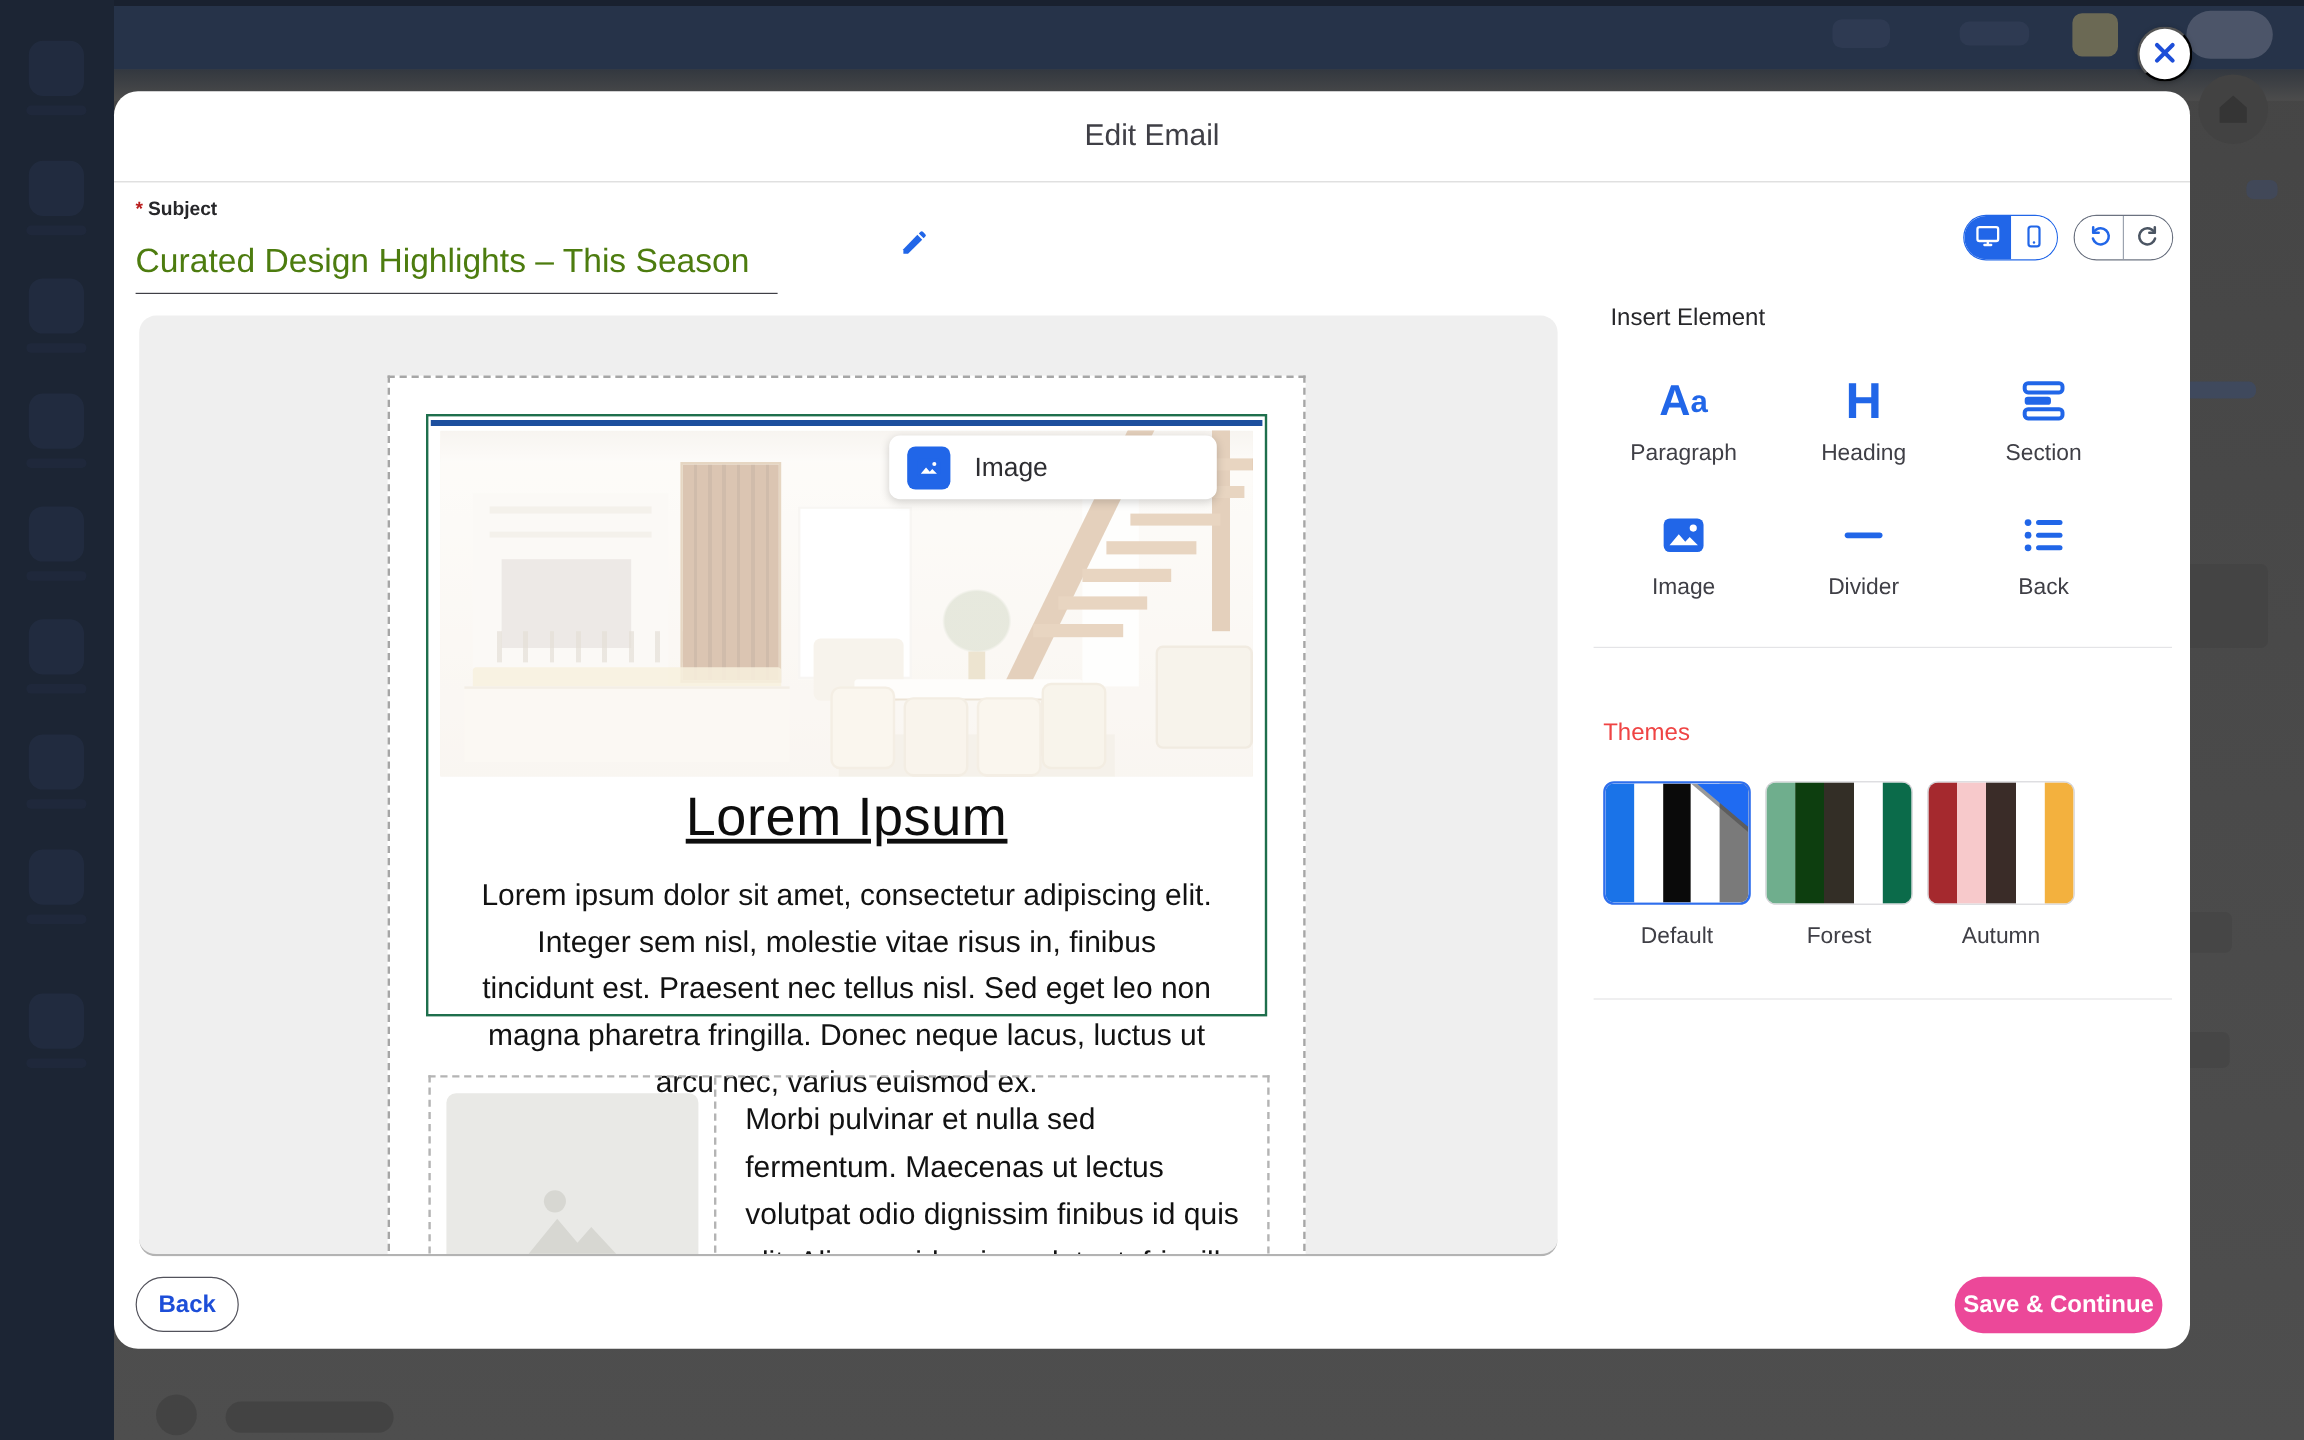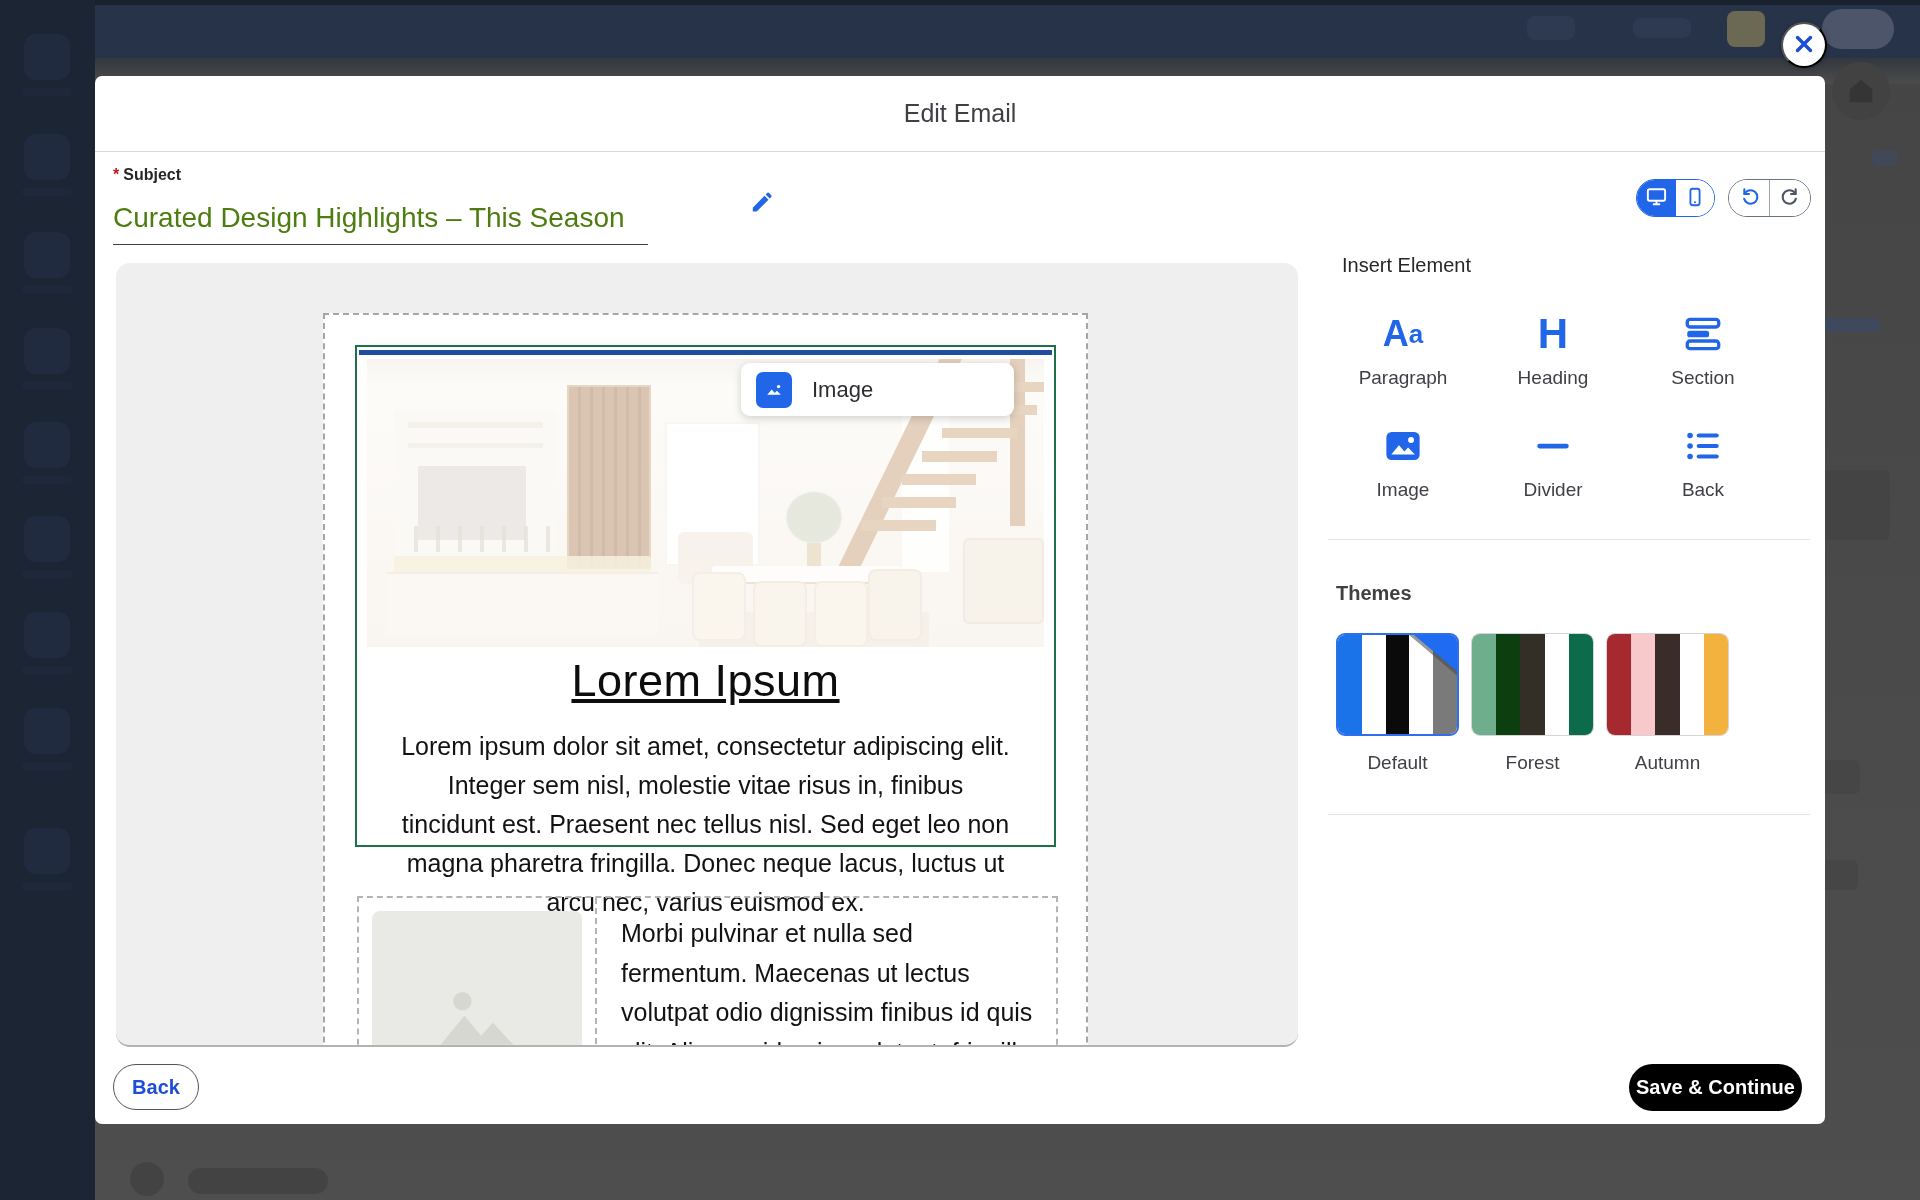--- a/index.html
+++ b/index.html
@@ -17,21 +17,21 @@
   .bg-sidebar .sb-item{position:absolute;left:24px;width:46px;height:46px;border-radius:12px;background:#273148;opacity:.55;}
   .bg-sidebar .sb-label{position:absolute;left:22px;width:50px;height:8px;border-radius:4px;background:#222c41;opacity:.6;}
   .bg-navbar{position:absolute;left:0;top:0;width:1920px;height:58px;background:#263349;z-index:1;}
   .bg-navbar::before{content:"";position:absolute;left:0;top:0;width:100%;height:5px;background:#19212f;}
   .nav-ghost{position:absolute;border-radius:8px;}
   .bg-fade{position:absolute;left:95px;top:58px;width:1825px;height:26px;background:linear-gradient(#33383f,#4c4c4c);z-index:1;}
   .ghost-house{position:absolute;right:30px;top:62px;width:58px;height:58px;border-radius:50%;background:#424242;z-index:1;display:flex;align-items:center;justify-content:center;}
   .ghost-blob{position:absolute;background:#424242;border-radius:6px;z-index:1;opacity:.8;}
 
   
-  .modal{position:absolute;left:95px;top:76px;width:1730px;height:1048px;background:#ffffff;border-radius:7px;z-index:5;overflow:hidden;}
+  .modal{position:absolute;left:95px;top:76px;width:1730px;height:1048px;background:#ffffff;border-radius:20px;z-index:5;overflow:hidden;}
   .modal-header{position:absolute;left:0;top:0;width:100%;height:76px;border-bottom:1px solid #d9d9d9;display:flex;align-items:center;justify-content:center;}
   .modal-title{font-size:25px;font-weight:500;color:#3f3f46;}
 
   .close-btn{position:absolute;left:1781px;top:22px;width:46px;height:46px;border-radius:50%;background:#ffffff;z-index:8;display:flex;align-items:center;justify-content:center;box-shadow:0 1px 4px rgba(0,0,0,.25);cursor:pointer;}
 
   
   .subject-wrap{position:absolute;left:18px;top:90px;}
   .subject-label{font-size:16px;font-weight:700;color:#27272a;}
   .req-mark{color:#b91c1c;margin-right:4px;font-weight:700;}
   .subject-input{display:block;margin-top:16px;width:535px;border:none;border-bottom:1.6px solid #3f3f46;font-size:28px;color:#4d7c0f;padding:2px 0 10px 0;outline:none;background:transparent;font-family:inherit;}
@@ -99,34 +99,34 @@
   .panel-title{font-size:20px;font-weight:500;color:#27272a;padding-left:14px;}
   .elem-grid{margin-top:34px;display:grid;grid-template-columns:repeat(3,150px);row-gap:26px;justify-items:center;}
   .elem-item{width:140px;height:86px;display:flex;flex-direction:column;align-items:center;justify-content:flex-start;gap:10px;cursor:pointer;background:transparent;border:none;}
   .elem-icon{height:46px;display:flex;align-items:center;justify-content:center;}
   .elem-label{font-size:19px;color:#3f3f46;}
   .glyph-aa{color:var(--blue);font-weight:700;line-height:1;}
   .glyph-aa .big{font-size:36px;}
   .glyph-aa .small{font-size:26px;vertical-align:-6px;}
   .glyph-h{color:var(--blue);font-weight:700;font-size:42px;line-height:1;}
   .panel-hr{border:none;border-top:1px solid #e4e4e7;margin:30px 0 0 0;width:482px;}
-  .themes-title{margin-top:42px;font-size:20px;font-weight:700;color:#404040;padding-left:8px;}
+  .themes-title{margin-top:60px;font-size:20px;font-weight:400;color:#ef4444;padding-left:8px;}
   .themes-row{margin-top:28px;display:flex;gap:12px;padding-left:8px;}
   .theme-item{display:flex;flex-direction:column;align-items:center;gap:16px;cursor:pointer;background:none;border:none;}
   .swatch{position:relative;width:123px;height:103px;border-radius:9px;overflow:hidden;display:flex;border:1px solid #d4d4d8;}
   .theme-item.selected .swatch{border:2px solid #2f6fed;}
   .fold-shadow{position:absolute;right:0;top:0;width:52px;height:52px;background:rgba(70,70,70,.55);clip-path:polygon(8% 0,100% 78%,100% 56%,28% 0);}
   .fold-blue{position:absolute;right:0;top:0;width:50px;height:42px;background:#1f6bf2;clip-path:polygon(14% 0,100% 0,100% 86%);}
   .theme-item.selected .fold-shadow,.theme-item.selected .fold-blue{display:block;}
   .theme-item .fold-shadow,.theme-item .fold-blue{display:none;}
   .theme-name{font-size:19px;color:#3f3f46;}
 
   
   .back-btn{position:absolute;left:18px;top:988px;width:86px;height:46px;border:1.4px solid #52525b;border-radius:23px;background:#fff;color:#1d4ed8;font-size:20px;font-weight:700;cursor:pointer;font-family:inherit;}
-  .save-btn{position:absolute;left:1534px;top:988px;width:173px;height:47px;border:none;border-radius:24px;background:#000000;color:#fff;font-size:20px;font-weight:700;cursor:pointer;font-family:inherit;}
+  .save-btn{position:absolute;left:1534px;top:988px;width:173px;height:47px;border:none;border-radius:24px;background:#ec4899;color:#fff;font-size:20px;font-weight:700;cursor:pointer;font-family:inherit;}
 </style>
 </head>
 <body>
 
 <div class="bg-main"></div>
 
 <div class="bg-navbar">
   <div class="nav-ghost" style="left:1527px;top:16px;width:48px;height:24px;background:#2e3a52;"></div>
   <div class="nav-ghost" style="left:1633px;top:18px;width:58px;height:20px;background:#2e3a52;"></div>
   <div class="nav-ghost" style="left:1727px;top:11px;width:38px;height:36px;background:#7d7757;opacity:.8;"></div>

